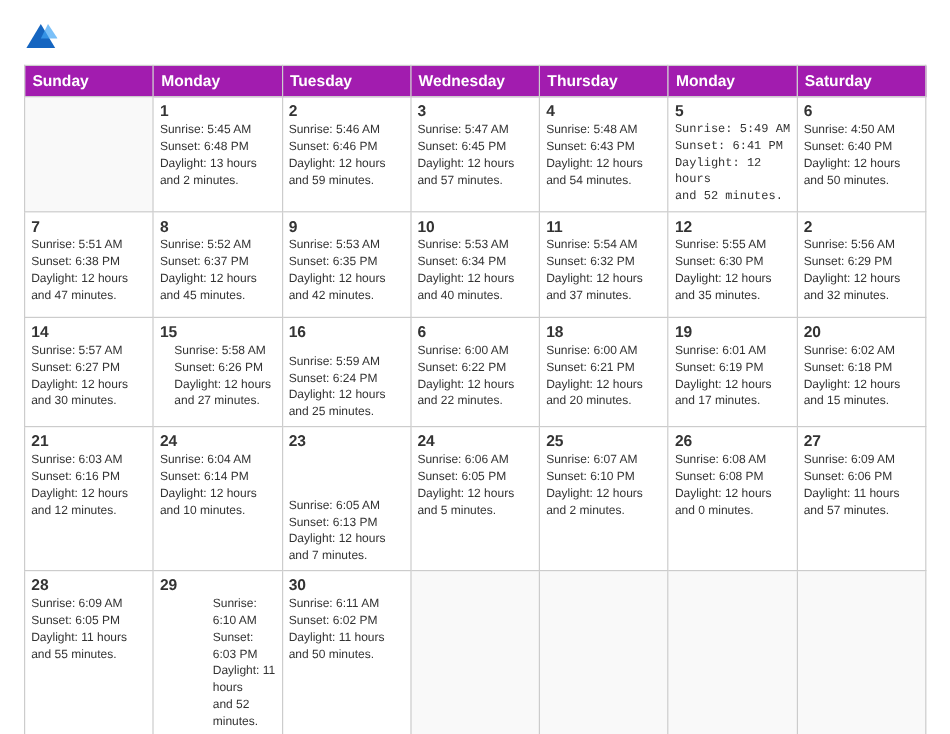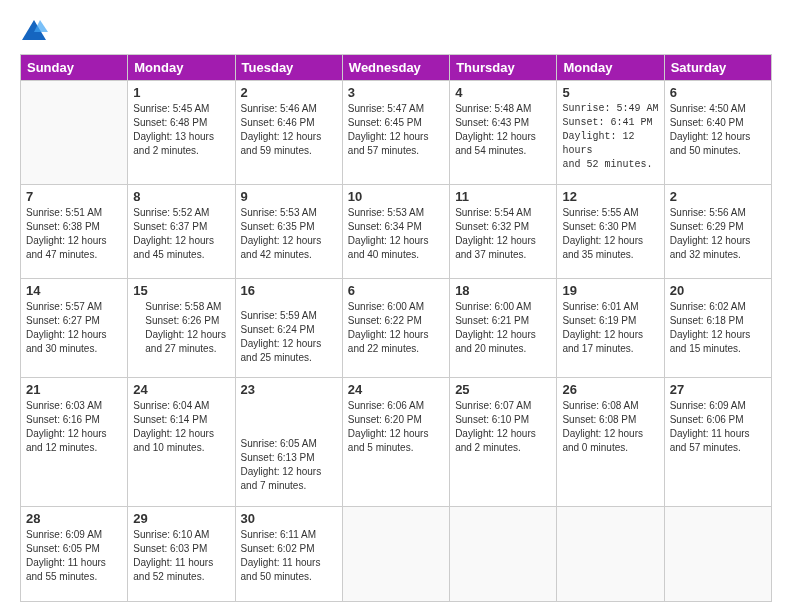--- a/index.html
+++ b/index.html
@@ -296,21 +296,21 @@
           <td>
             <div class="day-number">23</div>
             <div class="day-info" style="white-space: pre-line; margin-top: 40px;">Sunrise: 6:05 AM
 Sunset: 6:13 PM
 Daylight: 12 hours
 and 7 minutes.</div>
           </td>
           <td>
             <div class="day-number">24</div>
             <div class="day-info" style="white-space: pre-line;">Sunrise: 6:06 AM
-Sunset: 6:20 PM
+Sunset: 6:05 PM
 Daylight: 12 hours
 and 5 minutes.</div>
           </td>
           <td>
             <div class="day-number">25</div>
             <div class="day-info" style="white-space: pre-line;">Sunrise: 6:07 AM
 Sunset: 6:10 PM
 Daylight: 12 hours
 and 2 minutes.</div>
           </td>
@@ -332,21 +332,21 @@
         <tr>
           <td>
             <div class="day-number">28</div>
             <div class="day-info" style="white-space: pre-line;">Sunrise: 6:09 AM
 Sunset: 6:05 PM
 Daylight: 11 hours
 and 55 minutes.</div>
           </td>
           <td>
             <div class="day-number">29</div>
-            <div class="day-info" style="white-space: pre-line;">Sunrise: 6:10 AM
+            <div class="day-info" style="white-space: pre-line; margin-left: 44px;">Sunrise: 6:10 AM
 Sunset: 6:03 PM
 Daylight: 11 hours
 and 52 minutes.</div>
           </td>
           <td>
             <div class="day-number">30</div>
             <div class="day-info" style="white-space: pre-line;">Sunrise: 6:11 AM
 Sunset: 6:02 PM
 Daylight: 11 hours
 and 50 minutes.</div>

